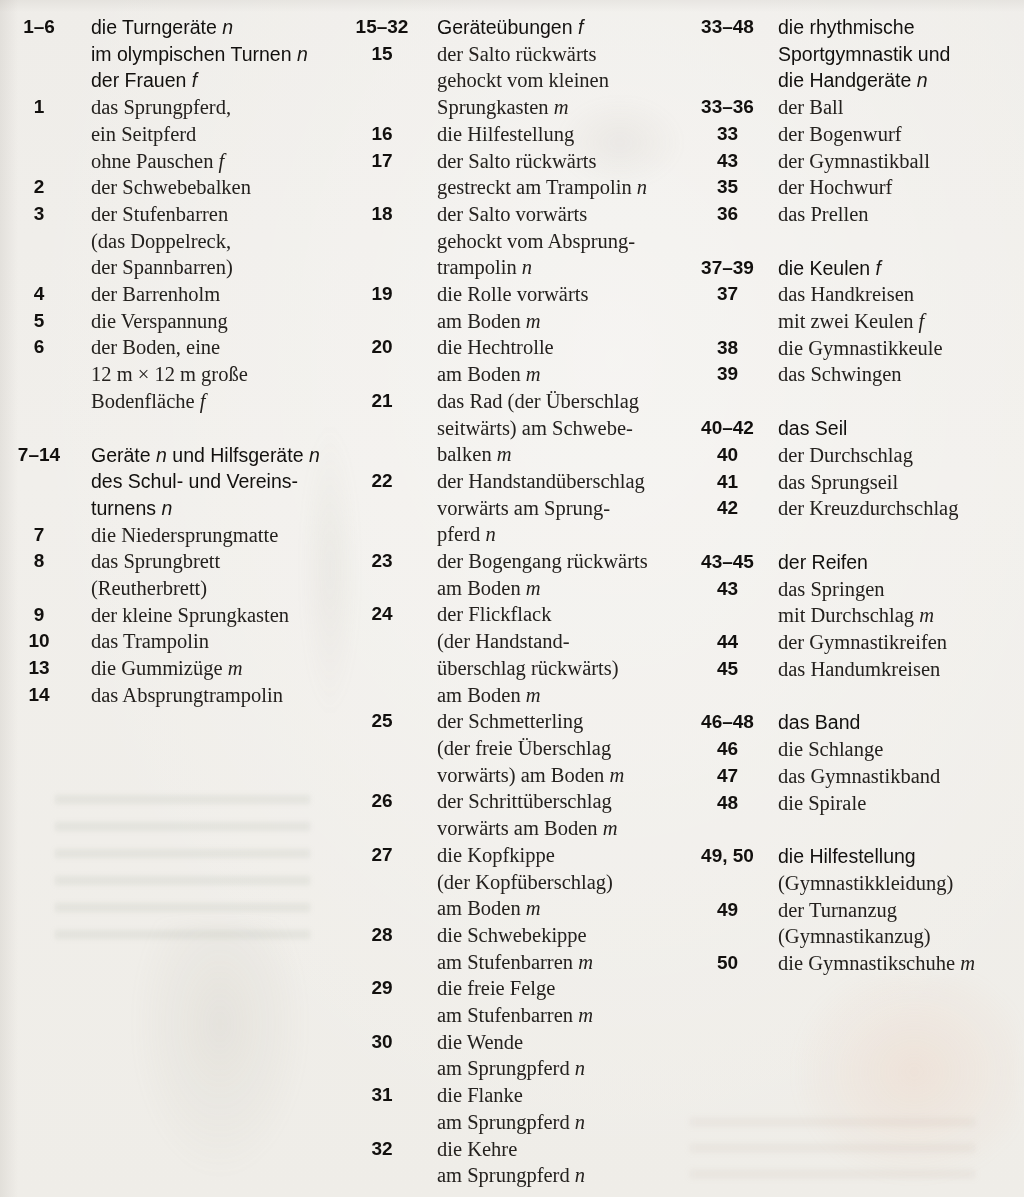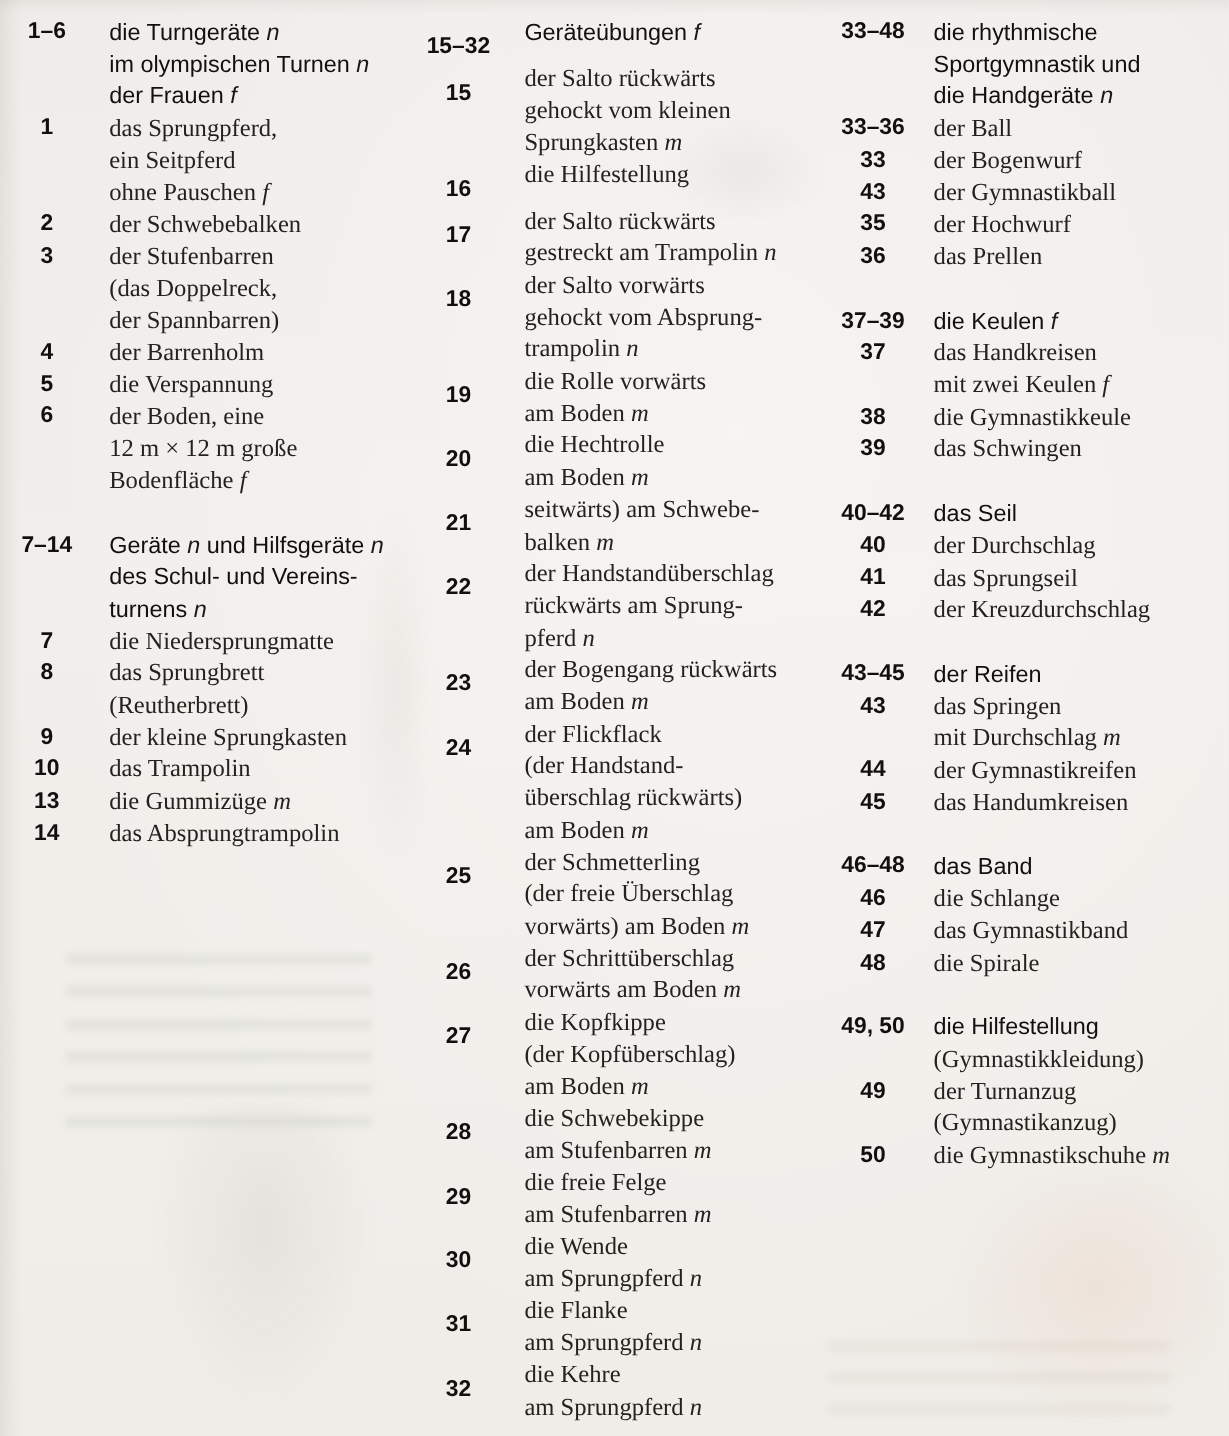--- a/index.html
+++ b/index.html
@@ -55,21 +55,21 @@
     font-family: "Liberation Sans", "DejaVu Sans", sans-serif;
     font-weight: bold;
     font-size: 19px;
     line-height: 26.7px;
     text-align: center;
     color: #12100e;
     flex: 0 0 auto;
     white-space: nowrap;
   }
   .col1 .num { width: 78px; }
-  .col2 .num { width: 84px; margin-top: 12px; }
+  .col2 .num { width: 84px; }
   .col3 .num { width: 75px; }
 
   .txt { padding-left: 13px; }
   .line {
     font-size: 20.5px;
     line-height: 26.7px;
     white-space: nowrap;
   }
   
   .gi { font-style: italic; }
@@ -245,29 +245,30 @@
       <div class="entry">
         <div class="num">20</div>
         <div class="txt">
           <div class="line">die Hechtrolle</div>
           <div class="line">am Boden <span class="gi">m</span></div>
         </div>
       </div>
       <div class="entry">
         <div class="num">21</div>
         <div class="txt">
+          <div class="line">das Rad (der Überschlag</div>
           <div class="line">seitwärts) am Schwebe-</div>
           <div class="line">balken <span class="gi">m</span></div>
         </div>
       </div>
       <div class="entry">
         <div class="num">22</div>
         <div class="txt">
           <div class="line">der Handstandüberschlag</div>
-          <div class="line">rückwärts am Sprung-</div>
+          <div class="line">vorwärts am Sprung-</div>
           <div class="line">pferd <span class="gi">n</span></div>
         </div>
       </div>
       <div class="entry">
         <div class="num">23</div>
         <div class="txt">
           <div class="line">der Bogengang rückwärts</div>
           <div class="line">am Boden <span class="gi">m</span></div>
         </div>
       </div>

